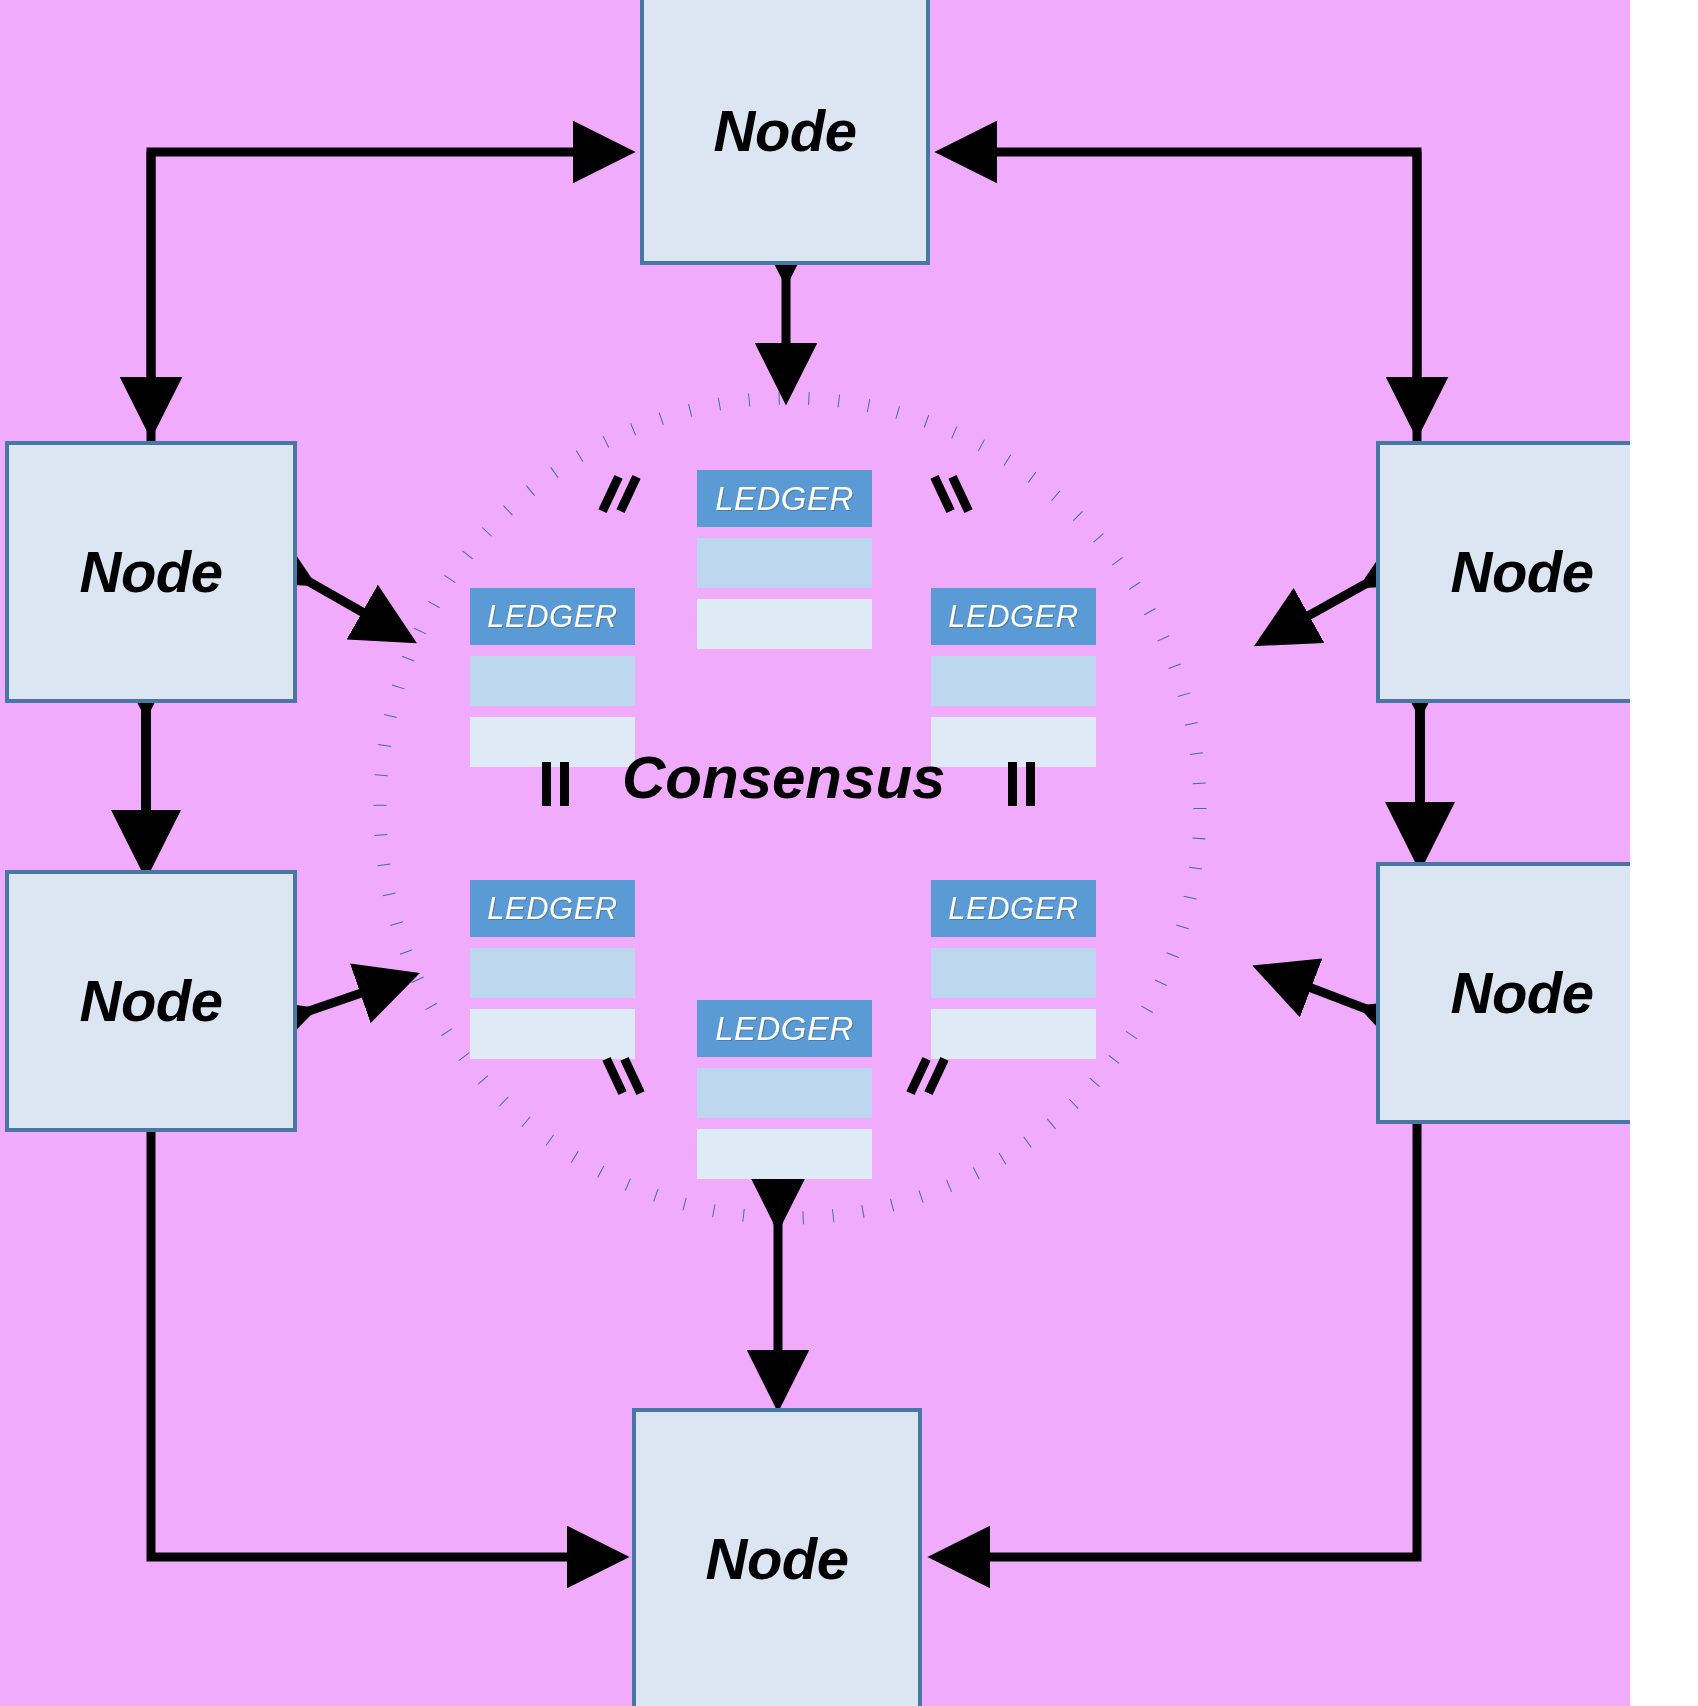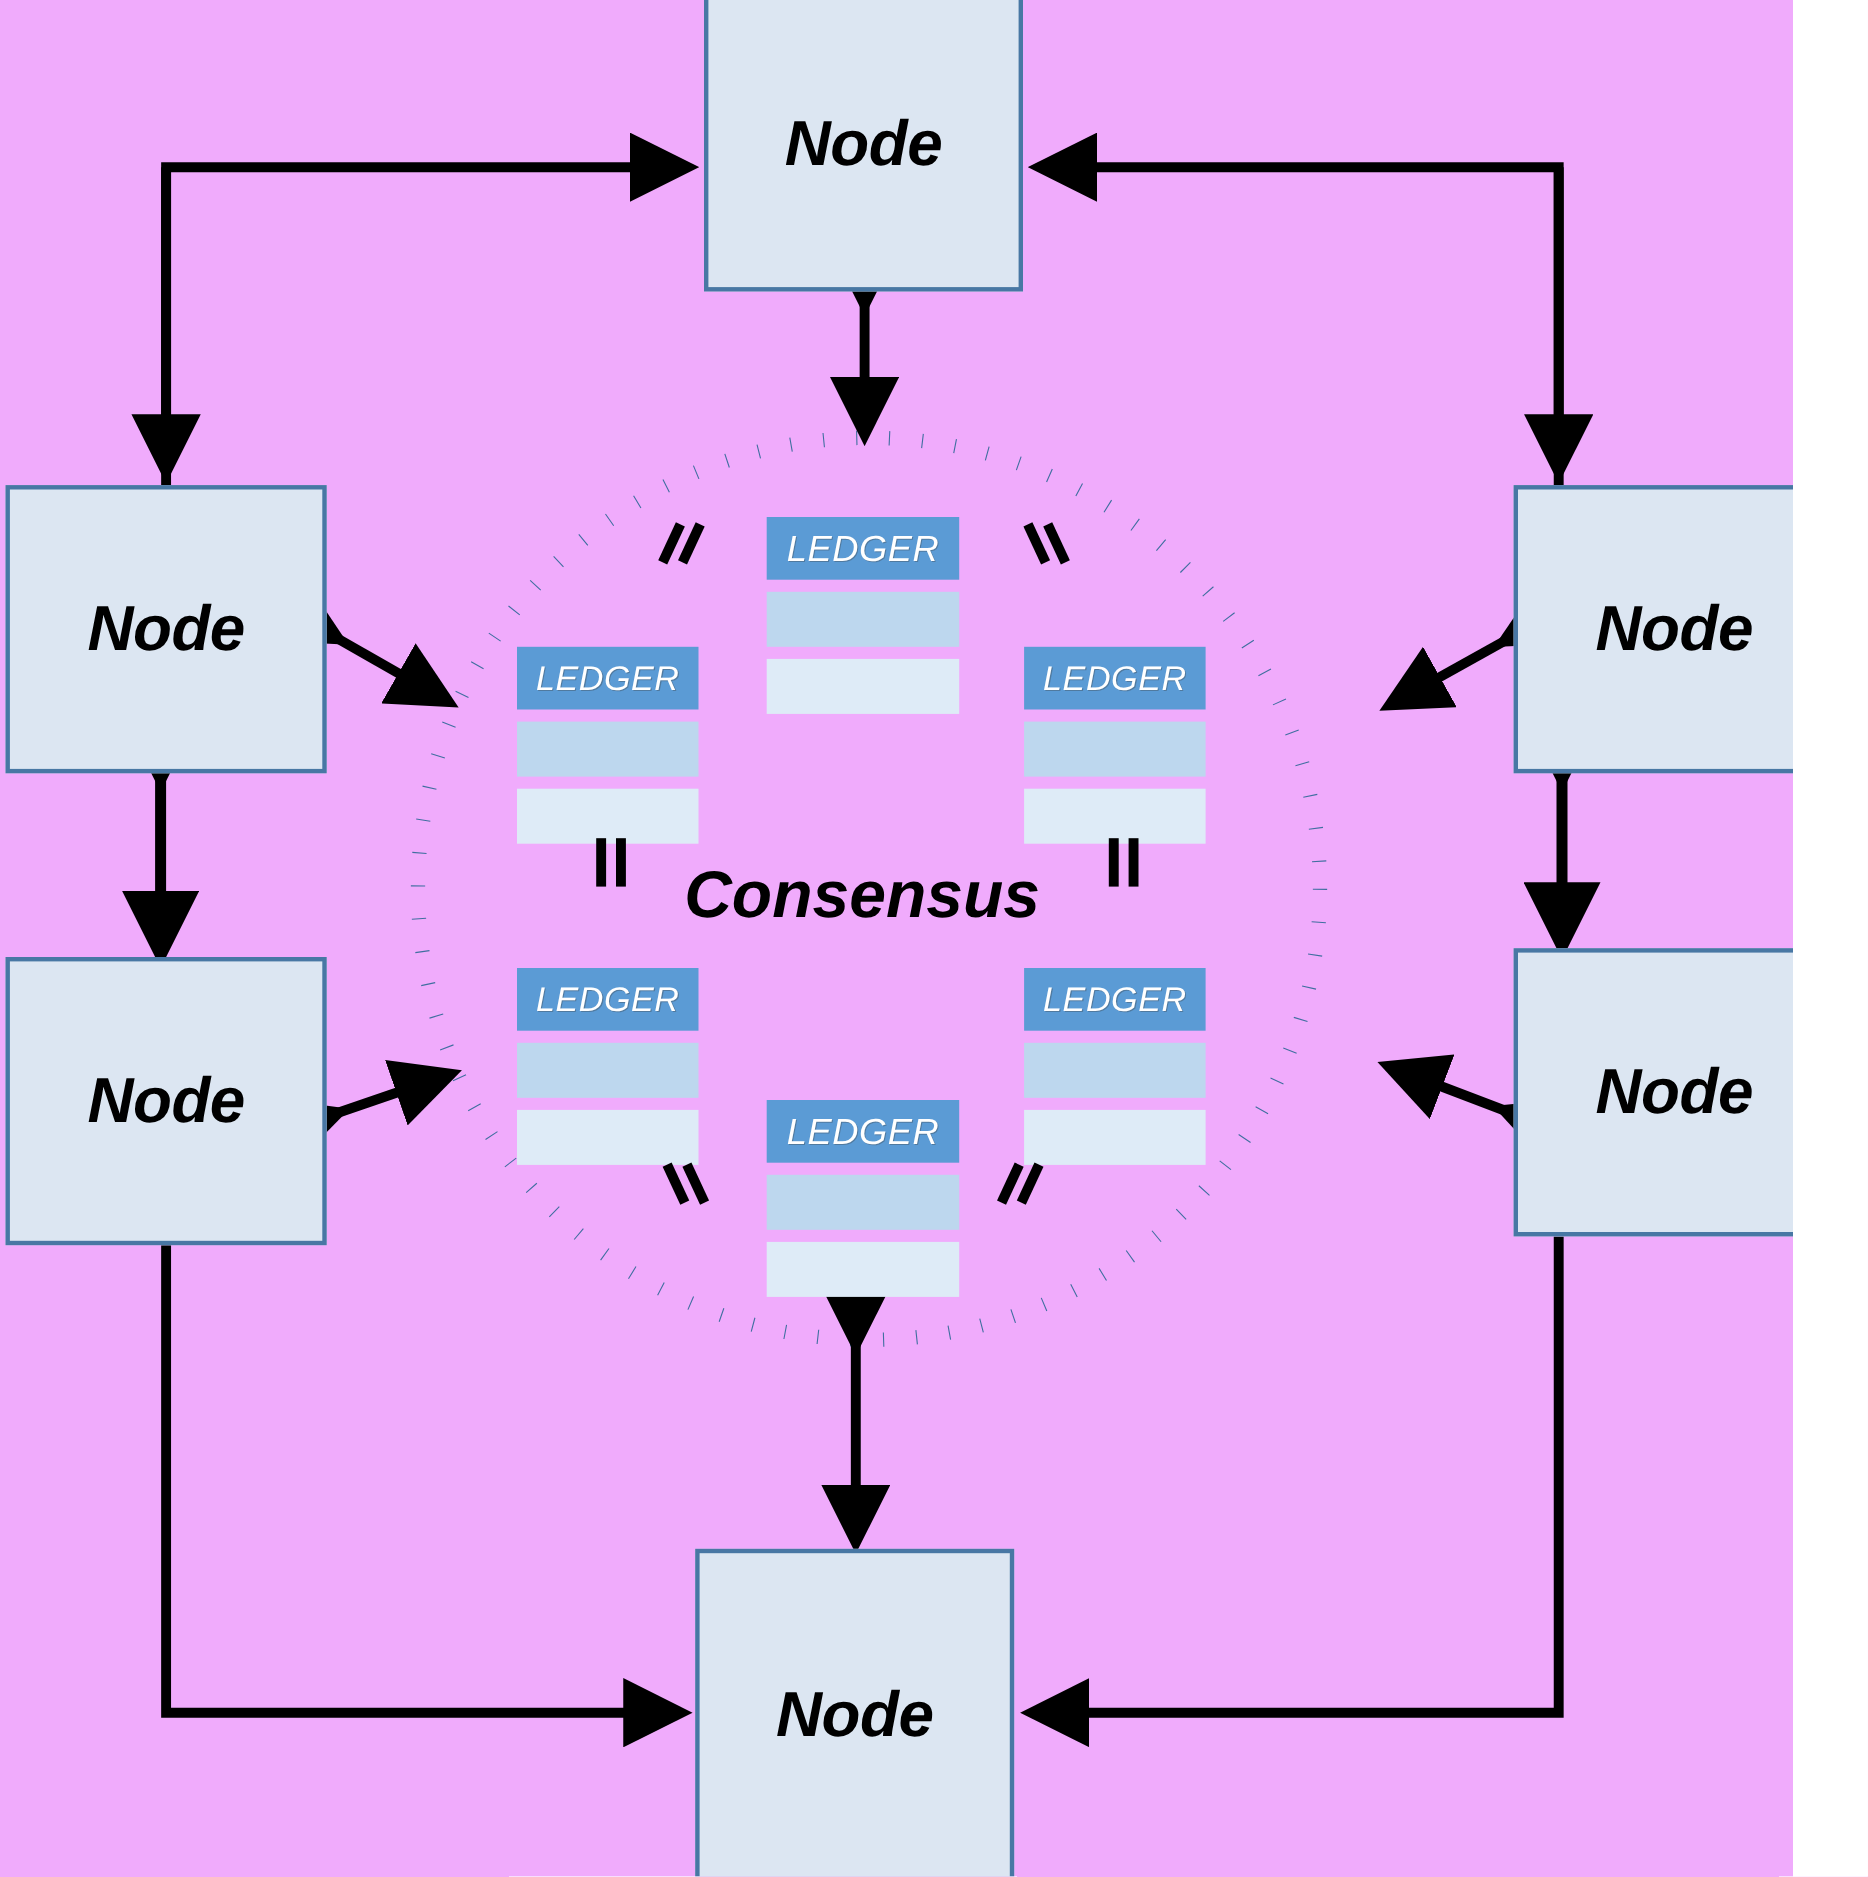--- a/index.html
+++ b/index.html
@@ -223,15 +223,15 @@
   </div>
   <div class="eqmark tilt-l" style="left:604px;top:1060px;">
     <i class="a"></i>
       <i class="b"></i>
   </div>
   <div class="eqmark tilt-r" style="left:908px;top:1060px;">
     <i class="a"></i>
       <i class="b"></i>
   </div>
 
-  <div class="consensus" style="left:622px;top:784px;">Consensus</div>
+  <div class="consensus" style="left:622px;top:748px;">Consensus</div>
 
 </div>
 
 </body></html>

